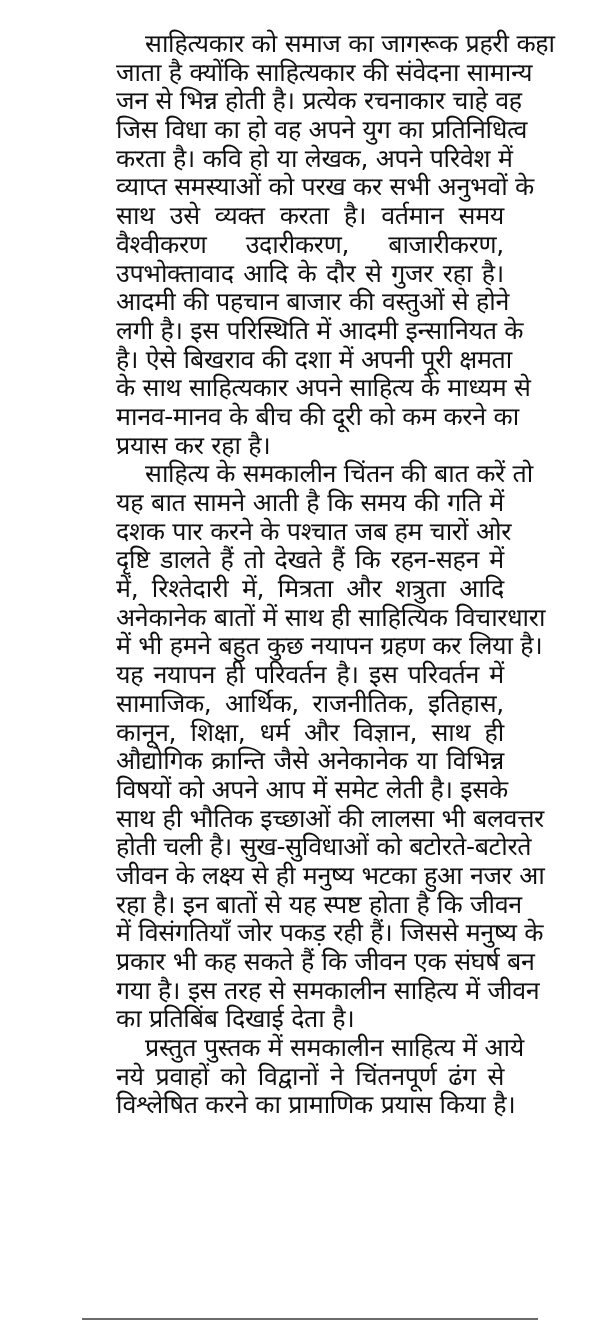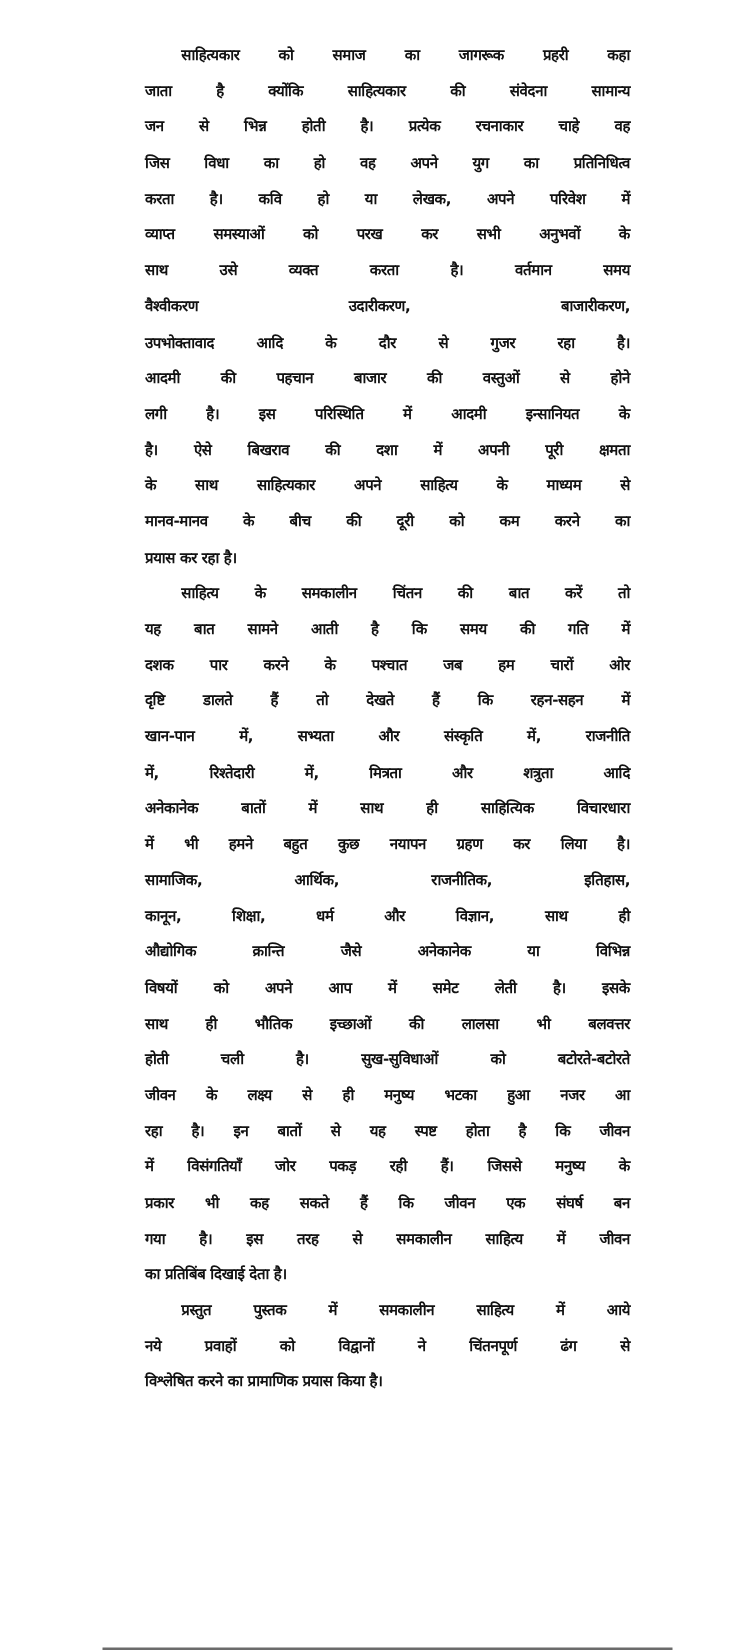--- a/index.html
+++ b/index.html
@@ -17,22 +17,22 @@
     }
     .page {
       position: absolute;
       left: 116px;
       top: 30px;
       width: 388px;
     }
     .line {
       height: 28.7px;
       line-height: 28.7px;
-      font-size: 12px;
-      font-weight: bold;
+      font-size: 25px;
+      font-weight: normal;
       white-space: nowrap;
       text-align: justify;
       text-align-last: justify;
       letter-spacing: -0.3px;
       overflow: visible;
     }
     .line.indent {
       padding-left: 29px;
     }
     .line.last {
@@ -68,24 +68,24 @@
     <div class="line">के साथ साहित्यकार अपने साहित्य के माध्यम से</div>
     <div class="line">मानव-मानव के बीच की दूरी को कम करने का</div>
     <div class="line last">प्रयास कर रहा है।</div>
   </div>
 
   <div class="paragraph">
     <div class="line indent">साहित्य के समकालीन चिंतन की बात करें तो</div>
     <div class="line">यह बात सामने आती है कि समय की गति में</div>
     <div class="line">दशक पार करने के पश्चात जब हम चारों ओर</div>
     <div class="line">दृष्टि डालते हैं तो देखते हैं कि रहन-सहन में</div>
-    <div class="line">खान-पान में, सभ्यता और संस्कृति में, राजनीति</div>
     <div class="line">में, रिश्तेदारी में, मित्रता और शत्रुता आदि</div>
     <div class="line">अनेकानेक बातों में साथ ही साहित्यिक विचारधारा</div>
     <div class="line">में भी हमने बहुत कुछ नयापन ग्रहण कर लिया है।</div>
+    <div class="line">यह नयापन ही परिवर्तन है। इस परिवर्तन में</div>
     <div class="line">सामाजिक, आर्थिक, राजनीतिक, इतिहास,</div>
     <div class="line">कानून, शिक्षा, धर्म और विज्ञान, साथ ही</div>
     <div class="line">औद्योगिक क्रान्ति जैसे अनेकानेक या विभिन्न</div>
     <div class="line">विषयों को अपने आप में समेट लेती है। इसके</div>
     <div class="line">साथ ही भौतिक इच्छाओं की लालसा भी बलवत्तर</div>
     <div class="line">होती चली है। सुख-सुविधाओं को बटोरते-बटोरते</div>
     <div class="line">जीवन के लक्ष्य से ही मनुष्य भटका हुआ नजर आ</div>
     <div class="line">रहा है। इन बातों से यह स्पष्ट होता है कि जीवन</div>
     <div class="line">में विसंगतियाँ जोर पकड़ रही हैं। जिससे मनुष्य के</div>
     <div class="line">प्रकार भी कह सकते हैं कि जीवन एक संघर्ष बन</div>

